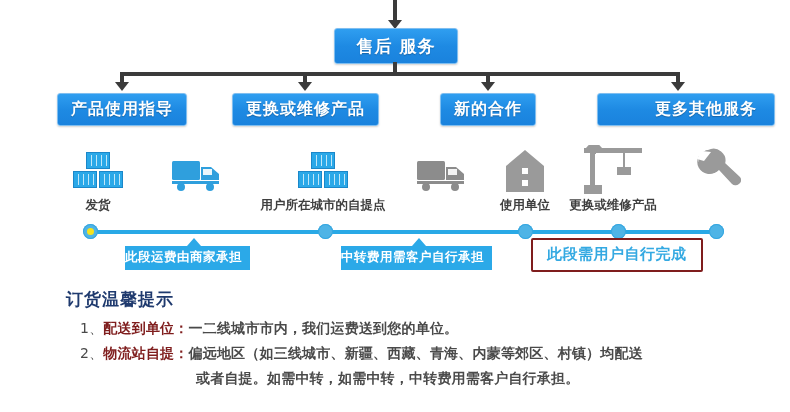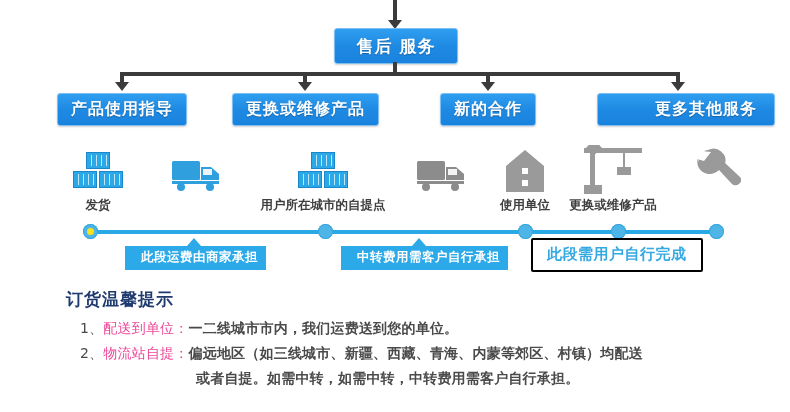--- a/index.html
+++ b/index.html
@@ -68,46 +68,46 @@
   .dot.start::after{
     content:"";position:absolute;left:4px;top:4px;width:7px;height:7px;
     border-radius:50%;background:#f5e31e;
   }
   .tag{
     position:absolute;
     font-family:"DejaVu Sans","Liberation Sans",sans-serif;
     font-weight:bold;
     font-size:12.5px;
     white-space:nowrap;
-    padding:3px 8px 4px 16px;
+    padding:3px 8px 4px 0;
     letter-spacing:.5px;
   }
   .tag.solid{background:#2ba9e8;color:#ffffff;}
-  .tag.hollow{background:#ffffff;color:#34a9e2;border:2px solid #000000;border-radius:2px;padding:5px 14px 6px 14px;font-size:15px;}
+  .tag.hollow{background:#ffffff;color:#34a9e2;border:2px solid #7f1d1d;border-radius:2px;padding:5px 14px 6px 14px;font-size:15px;}
   .caret{
     position:absolute;width:0;height:0;
     border-left:7px solid transparent;
     border-right:7px solid transparent;
     border-bottom:8px solid #2ba9e8;
   }
 
   
   .notes{position:absolute;left:0;top:0;width:790px;}
   .notes-title{
     position:absolute;left:66px;top:288px;
     font-family:"DejaVu Sans","Liberation Sans",sans-serif;
     font-weight:bold;font-size:17px;color:#1f3a6e;letter-spacing:1px;
   }
   .note-row{
     position:absolute;
     font-family:"DejaVu Sans","Liberation Sans",sans-serif;
     font-size:14px;color:#4a4a4a;white-space:nowrap;letter-spacing:.2px;
   }
   .note-num{color:#4a4a4a;}
-  .note-key{color:#ec4899;font-weight:normal;}
+  .note-key{color:#7f1d1d;font-weight:bold;}
   .note-body{color:#4a4a4a;font-weight:bold;}
 </style>
 </head>
 <body>
 
 <div id="root">
 
   <div>
 
     <div class="conn v" style="left:393px;top:0px;height:24px;"></div>

